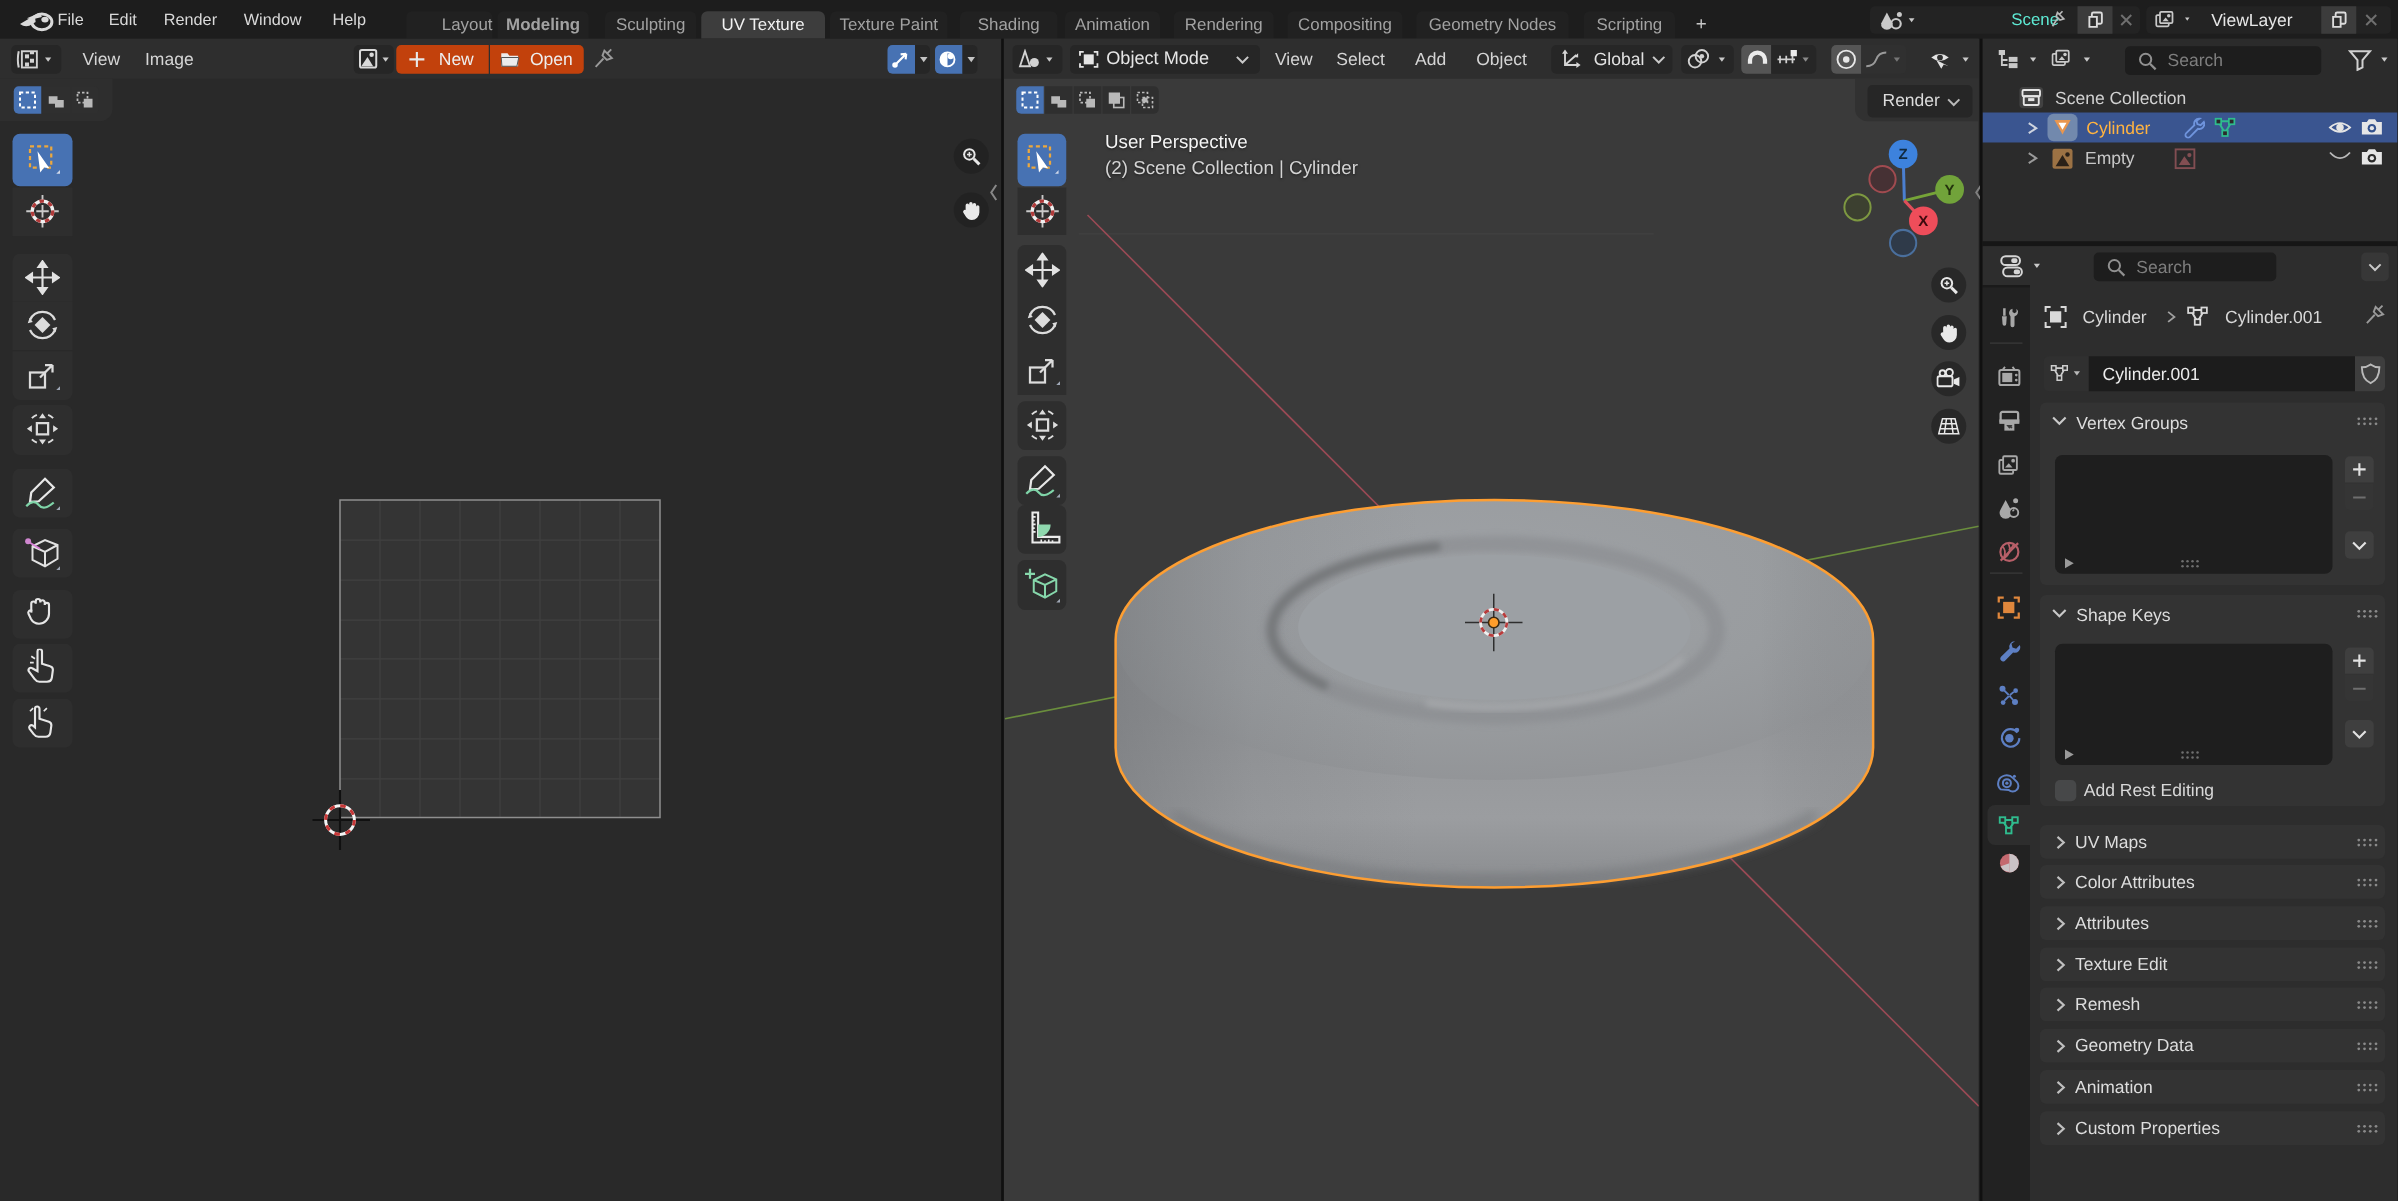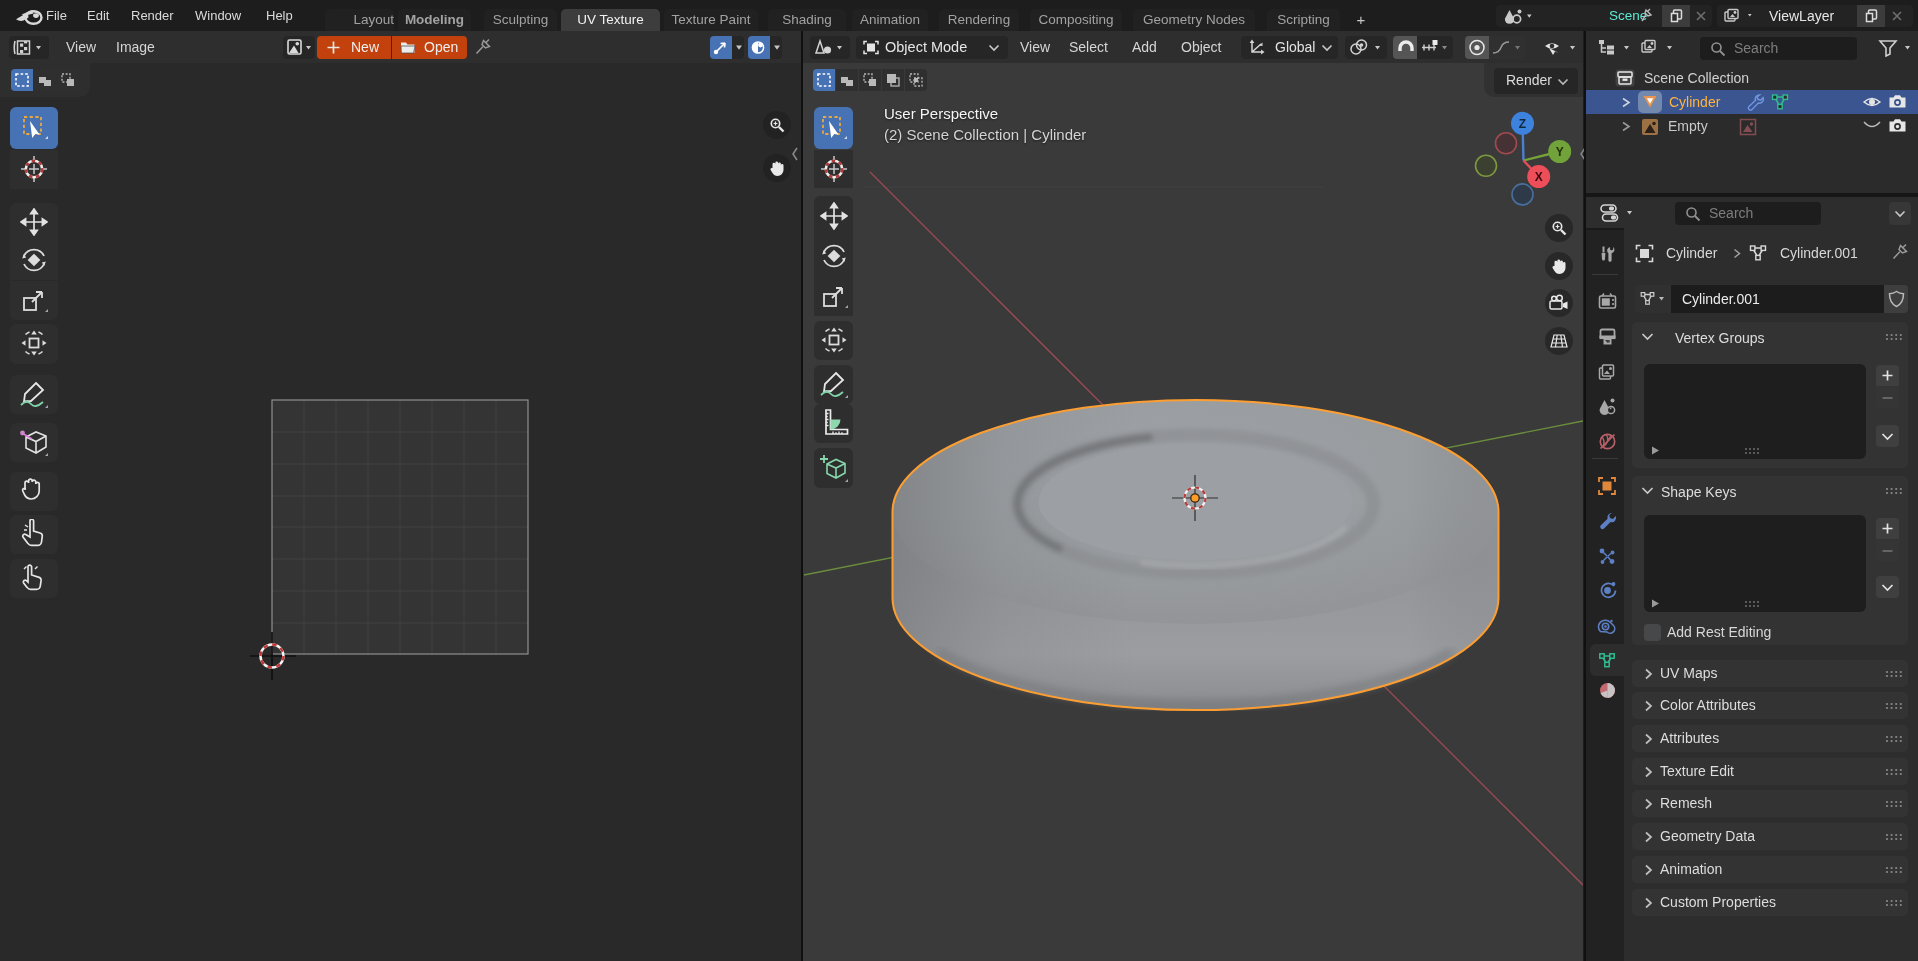--- a/index.html
+++ b/index.html
@@ -758,21 +758,21 @@
   <div class="abs" style="left:96px;top:88px;height:28px;line-height:28px;color:#ececec;font-size:14px;">Cylinder.001</div>
   <div class="abs" style="left:298px;top:88px;width:24px;height:28px;background:#3e3e3e;border-radius:0 4px 4px 0;"></div>
   <svg class="abs" style="left:302px;top:93px;" width="17" height="18" viewBox="0 0 17 18">
     <path d="M8.5 1.5 C10.5 3 13 3.8 15.5 3.8 C15.5 9.5 13 14.5 8.5 16.5 C4 14.5 1.5 9.5 1.5 3.8 C4 3.8 6.5 3 8.5 1.5 Z" fill="none" stroke="#b9b9b9" stroke-width="1.5"></path>
   </svg>
   <div id="vgpanel">
    <div class="panel" style="left:46px;top:125px;width:276px;height:146px;"></div>
    <svg class="abs" style="left:55px;top:135px;" width="13" height="9" viewBox="0 0 13 9">
             <path d="M1.5 2 L6.5 7 L11.5 2" stroke="#c9c9c9" stroke-width="1.7" fill="none"></path>
           </svg>
-   <div class="abs phead" style="left:89px;top:128px;height:26px;line-height:26px;">Vertex Groups</div>
+   <div class="abs phead" style="left:75px;top:128px;height:26px;line-height:26px;">Vertex Groups</div>
    <svg class="abs" style="left:299px;top:136px;" width="18" height="8" viewBox="0 0 18 8">
      <g fill="#8a8a8a">
               <circle cx="2" cy="2" r="1.1"></circle>
               <circle cx="6.6" cy="2" r="1.1"></circle>
               <circle cx="11.2" cy="2" r="1.1"></circle>
               <circle cx="15.8" cy="2" r="1.1"></circle>
      <circle cx="2" cy="6" r="1.1"></circle>
               <circle cx="6.6" cy="6" r="1.1"></circle>
               <circle cx="11.2" cy="6" r="1.1"></circle>
               <circle cx="15.8" cy="6" r="1.1"></circle>

